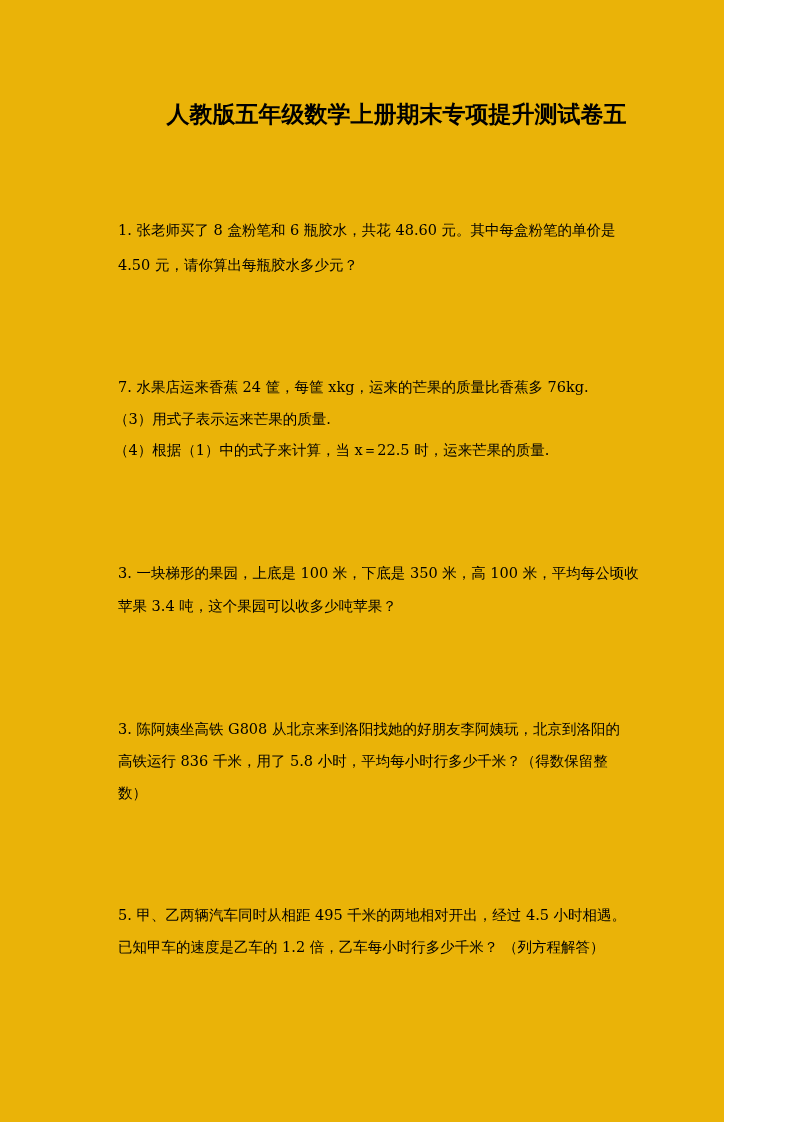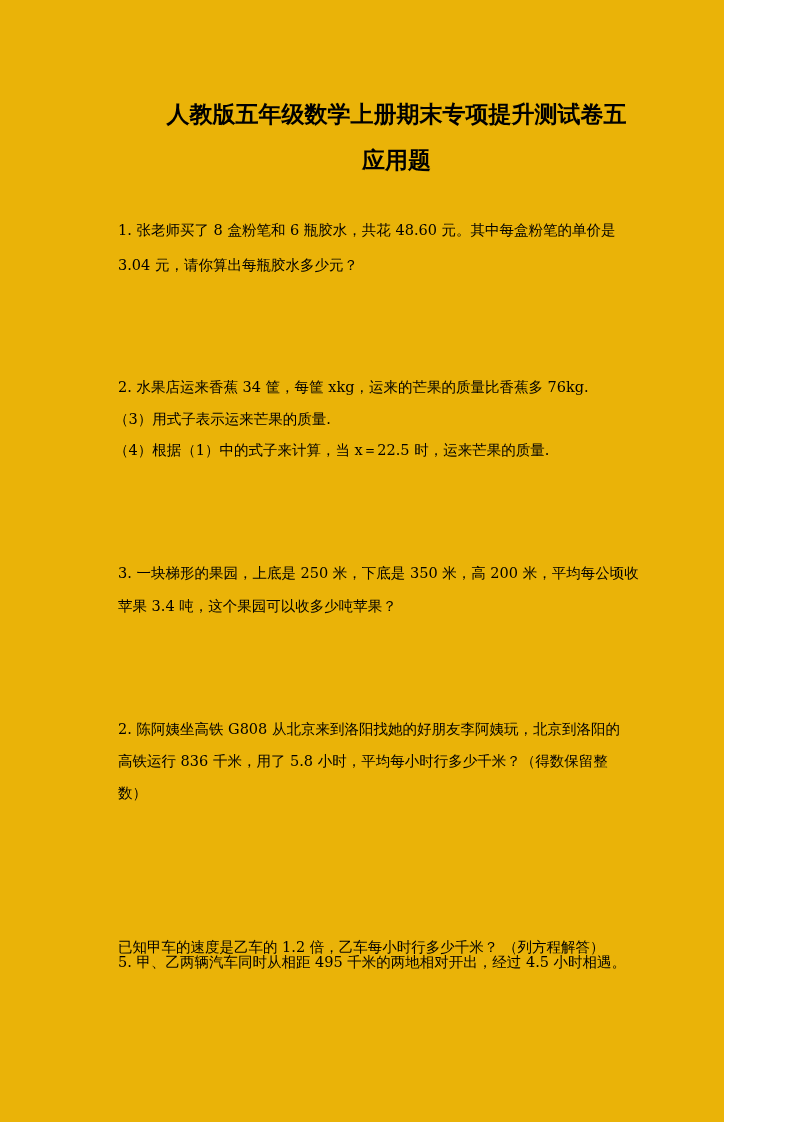--- a/index.html
+++ b/index.html
@@ -17,41 +17,40 @@
     font-family: "DejaVu Serif", "Liberation Serif", serif;
     font-size: 14.5px; line-height: 20px; text-align: center;
   }
   .line.indent { left: 114px; }
 </style>
 </head>
 <body>
 
 <div class="page">
   <div class="title main">人教版五年级数学上册期末专项提升测试卷五</div>
-  <div class="title sub">应用题</div>
 
   <div>
     <div class="line" style="top:220px">1. 张老师买了 8 盒粉笔和 6 瓶胶水，共花 48.60 元。其中每盒粉笔的单价是</div>
-    <div class="line" style="top:255px">3.04 元，请你算出每瓶胶水多少元？</div>
+    <div class="line" style="top:255px">4.50 元，请你算出每瓶胶水多少元？</div>
   </div>
 
   <div>
-    <div class="line" style="top:377px">2. 水果店运来香蕉 34 筐，每筐 xkg，运来的芒果的质量比香蕉多 76kg.</div>
+    <div class="line" style="top:377px">7. 水果店运来香蕉 24 筐，每筐 xkg，运来的芒果的质量比香蕉多 76kg.</div>
     <div class="line indent" style="top:409px">（3）用式子表示运来芒果的质量.</div>
     <div class="line indent" style="top:440px">（4）根据（1）中的式子来计算，当 x＝22.5 时，运来芒果的质量.</div>
   </div>
 
   <div>
-    <div class="line" style="top:563px">3. 一块梯形的果园，上底是 250 米，下底是 350 米，高 200 米，平均每公顷收</div>
+    <div class="line" style="top:563px">3. 一块梯形的果园，上底是 100 米，下底是 350 米，高 100 米，平均每公顷收</div>
     <div class="line" style="top:596px">苹果 3.4 吨，这个果园可以收多少吨苹果？</div>
   </div>
 
   <div>
-    <div class="line" style="top:719px">2. 陈阿姨坐高铁 G808 从北京来到洛阳找她的好朋友李阿姨玩，北京到洛阳的</div>
+    <div class="line" style="top:719px">3. 陈阿姨坐高铁 G808 从北京来到洛阳找她的好朋友李阿姨玩，北京到洛阳的</div>
     <div class="line" style="top:751px">高铁运行 836 千米，用了 5.8 小时，平均每小时行多少千米？（得数保留整</div>
     <div class="line" style="top:783px">数）</div>
   </div>
 
   <div>
-    <div class="line" style="top:952px">5. 甲、乙两辆汽车同时从相距 495 千米的两地相对开出，经过 4.5 小时相遇。</div>
+    <div class="line" style="top:905px">5. 甲、乙两辆汽车同时从相距 495 千米的两地相对开出，经过 4.5 小时相遇。</div>
     <div class="line" style="top:937px">已知甲车的速度是乙车的 1.2 倍，乙车每小时行多少千米？ （列方程解答）</div>
   </div>
 </div>
 
 </body></html>

